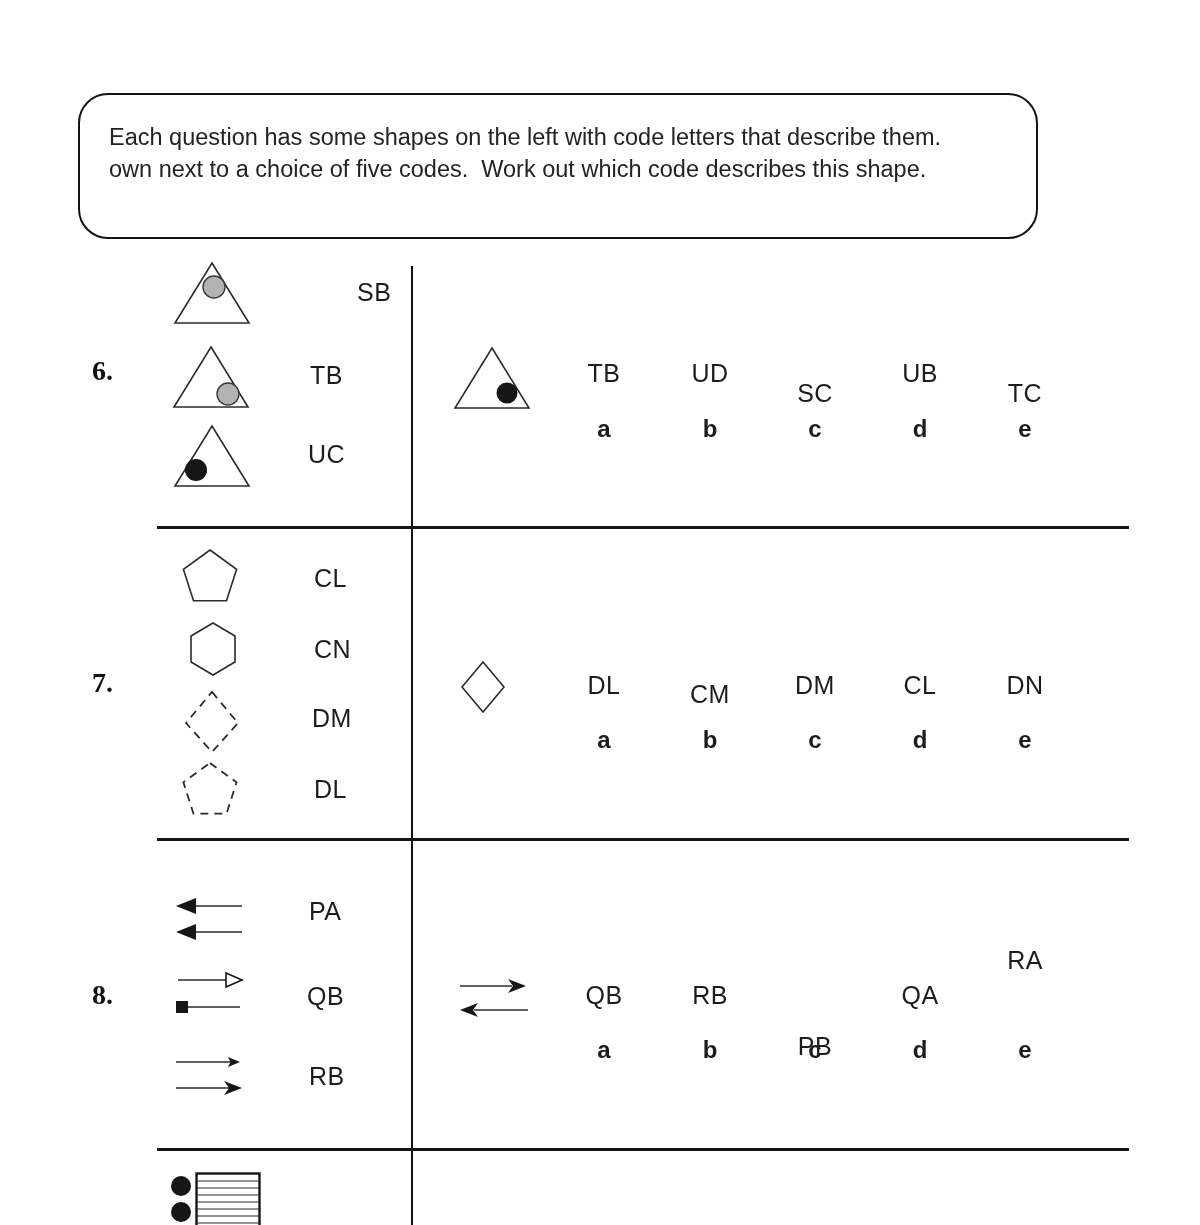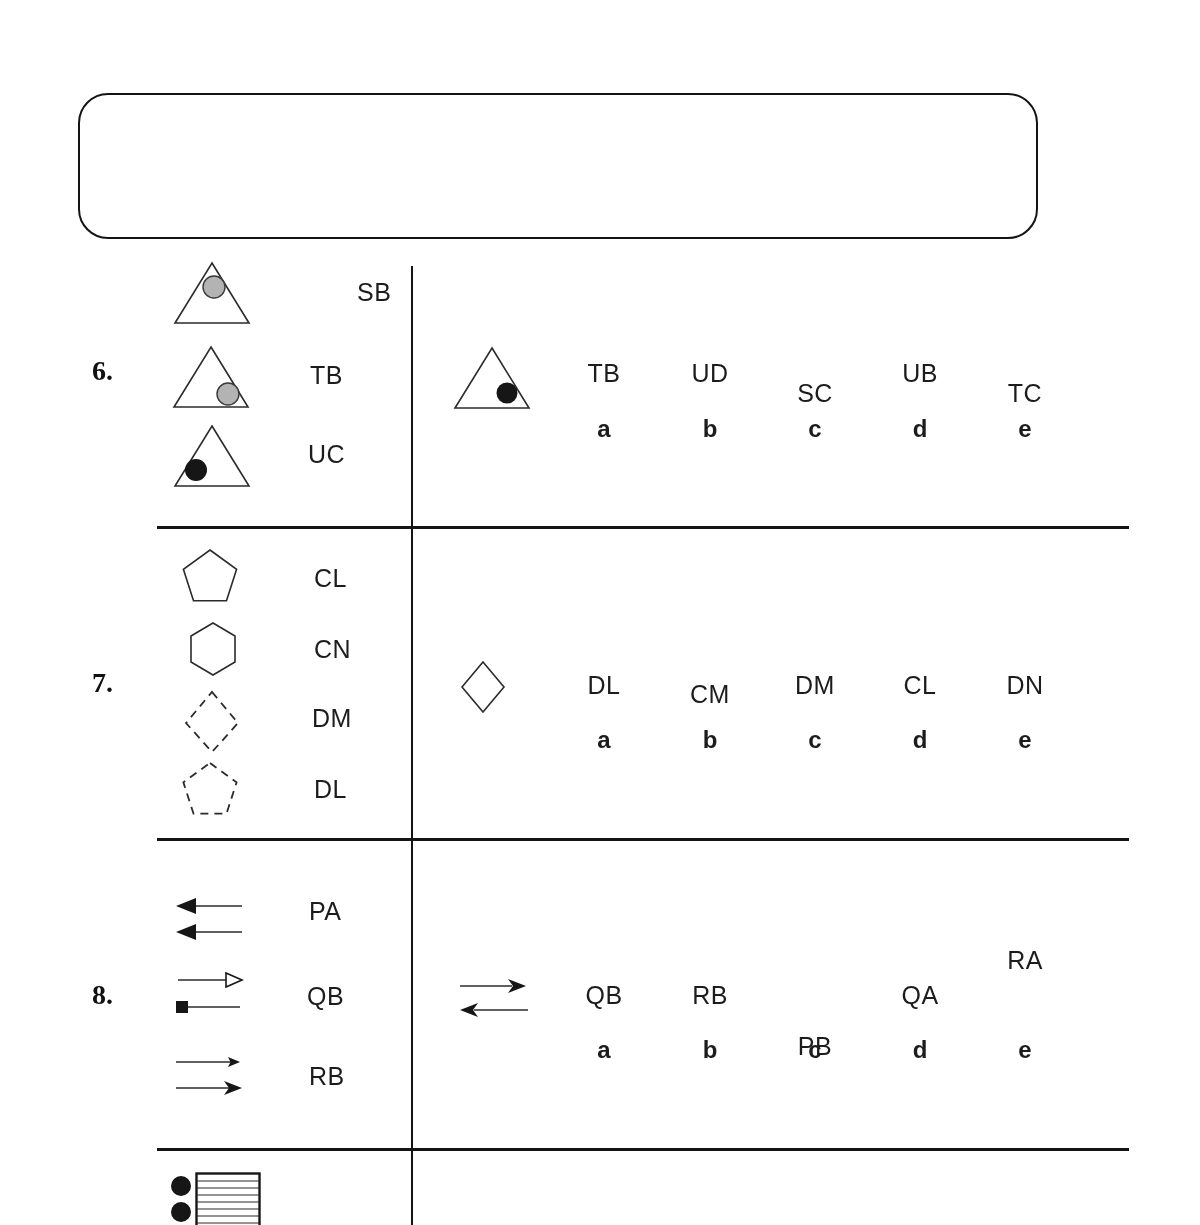--- a/index.html
+++ b/index.html
@@ -28,20 +28,22 @@
   .sd { stroke:#2b2b2b; stroke-width:1.8; fill:none; stroke-dasharray:8 6; }
   .fb { fill:#161616; stroke:none; }
 </style>
 </head>
 <body>
 
 <div id="canvas">
 
   <div class="instr">
     <div class="instr-text">
+      <div class="instr-line">Each question has some shapes on the left with code letters that describe them.</div>
+      <div class="instr-line">own next to a choice of five codes.  Work out which code describes this shape.</div>
     </div>
   </div>
 
   <div class="vline" style="left:411px; top:266px; height:959px;"></div>
   <div class="hline" style="left:157px; top:526px; width:972px;"></div>
   <div class="hline" style="left:157px; top:838px; width:972px;"></div>
   <div class="hline" style="left:157px; top:1148px; width:972px;"></div>
 
   <div class="qnum" style="left:92px; top:355px;">6.</div>
 

